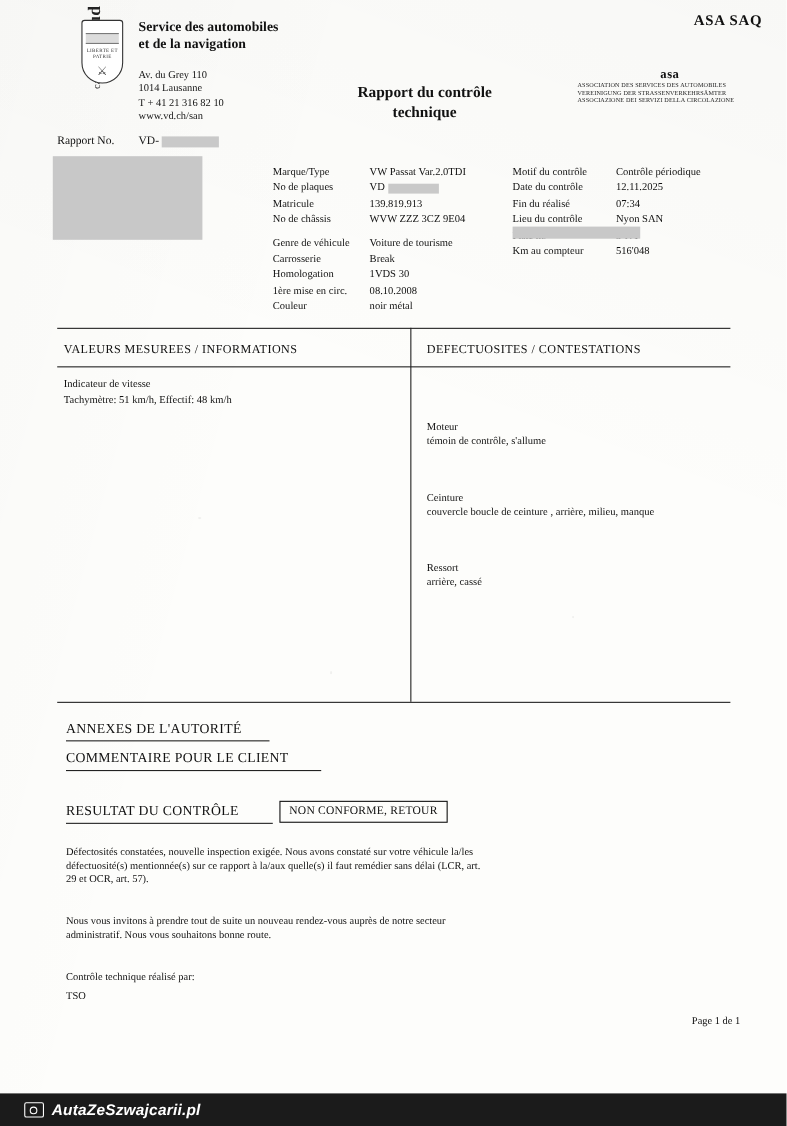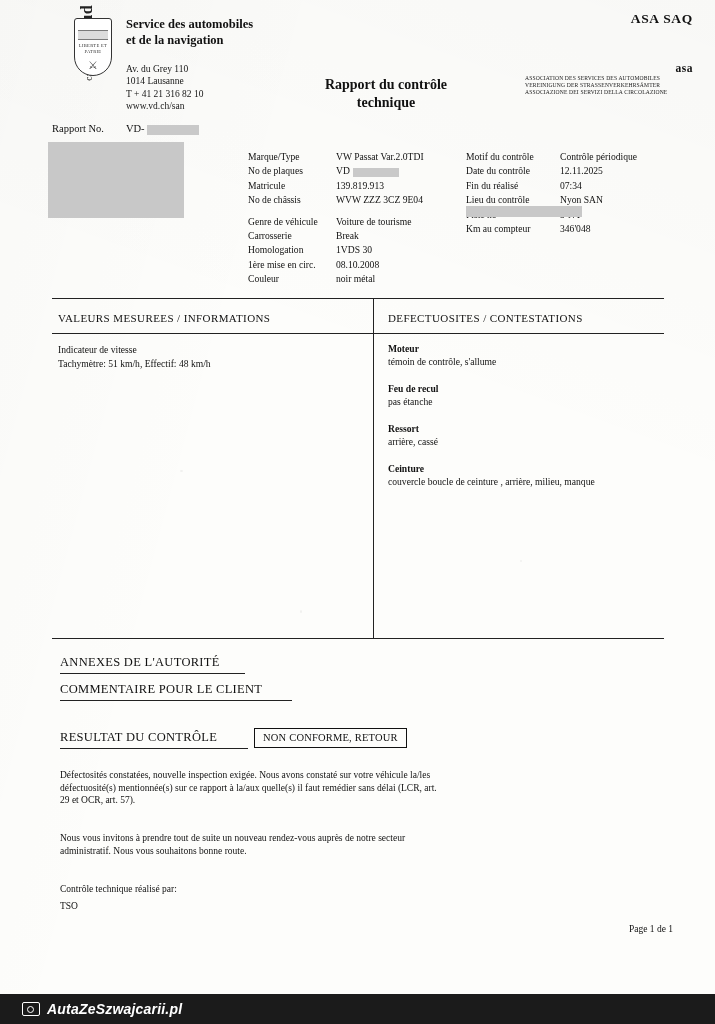--- a/index.html
+++ b/index.html
@@ -113,21 +113,21 @@
     font-weight: bold;
     letter-spacing: 0.7px;
   }
   .asa-block {
     position: absolute;
     right: 22px; top: 62px;
     width: 168px;
     text-align: left;
   }
   .asa-block .asa-word {
-    text-align: right;
+    text-align: center;
     font-size: 11.5px;
     font-weight: bold;
     letter-spacing: 0.5px;
     margin-bottom: 1px;
   }
   .asa-block .asa-lines {
     font-size: 5.6px;
     line-height: 7.2px;
     letter-spacing: 0.15px;
     color: #1a1a1a;
@@ -198,21 +198,21 @@
   }
   .sub-t {
     font-size: 9.6px;
   }
   .blk { position: absolute; }
   
   .mv { left: 58px; top: 343px; font-size: 9.6px; line-height: 13.6px; }
   
   .df { left: 388px; top: 343px; font-size: 9.6px; }
   .df .item { margin-bottom: 16px; }
-  .df .item .t { font-weight: bold; margin-bottom: 2px; }
+  .df .item .t { font-weight: normal; margin-bottom: 2px; margin-top: 40px; }
   
   .annex {
     position: absolute;
     left: 60px; top: 655px;
     font-size: 12.5px;
     letter-spacing: 0.3px;
   }
   .commentaire {
     position: absolute;
     left: 60px; top: 682px;
@@ -362,21 +362,21 @@
     <div class="row"><span class="k">1ère mise en circ.</span><span>08.10.2008</span></div>
     <div class="row"><span class="k">Couleur</span><span>noir métal</span></div>
   </div>
 
   <div class="veh-right">
     <div class="row"><span class="k">Motif du contrôle</span><span>Contrôle périodique</span></div>
     <div class="row"><span class="k">Date du contrôle</span><span>12.11.2025</span></div>
     <div class="row"><span class="k">Fin du réalisé</span><span>07:34</span></div>
     <div class="row"><span class="k">Lieu du contrôle</span><span>Nyon SAN</span></div>
     <div class="row"><span class="k">Piste no</span><span>5-NY</span></div>
-    <div class="row"><span class="k">Km au compteur</span><span>346'048</span></div>
+    <div class="row"><span class="k">Km au compteur</span><span>516'048</span></div>
   </div>
   <div class="redact-km"></div>
 
   <div class="hr" style="left:52px; top:298px; width:612px;"></div>
   <div class="hr" style="left:52px; top:333px; width:612px;"></div>
   <div class="vr" style="left:373px; top:298px; height:340px;"></div>
   <div class="hr" style="left:52px; top:638px; width:612px;"></div>
 
   <div class="sec-head sec-left">VALEURS MESUREES / INFORMATIONS</div>
   <div class="sec-head sec-right">DEFECTUOSITES / CONTESTATIONS</div>
@@ -385,31 +385,27 @@
     <div class="sub-b">Indicateur de vitesse</div>
     <div class="sub-t">Tachymètre: 51 km/h, Effectif: 48 km/h</div>
   </div>
 
   <div class="blk df">
     <div class="item">
       <div class="t">Moteur</div>
       <div>témoin de contrôle, s'allume</div>
     </div>
     <div class="item">
-      <div class="t">Feu de recul</div>
-      <div>pas étanche</div>
+      <div class="t">Ceinture</div>
+      <div>couvercle boucle de ceinture , arrière, milieu, manque</div>
     </div>
     <div class="item">
       <div class="t">Ressort</div>
       <div>arrière, cassé</div>
     </div>
-    <div class="item">
-      <div class="t">Ceinture</div>
-      <div>couvercle boucle de ceinture , arrière, milieu, manque</div>
-    </div>
   </div>
 
   <div class="annex">ANNEXES DE L'AUTORITÉ</div>
   <div class="hr" style="left:60px; top:673px; width:185px;"></div>
 
   <div class="commentaire">COMMENTAIRE POUR LE CLIENT</div>
   <div class="hr" style="left:60px; top:700px; width:232px;"></div>
 
   <div class="resultat">RESULTAT DU CONTRÔLE</div>
   <div class="hr" style="left:60px; top:748px; width:188px;"></div>

